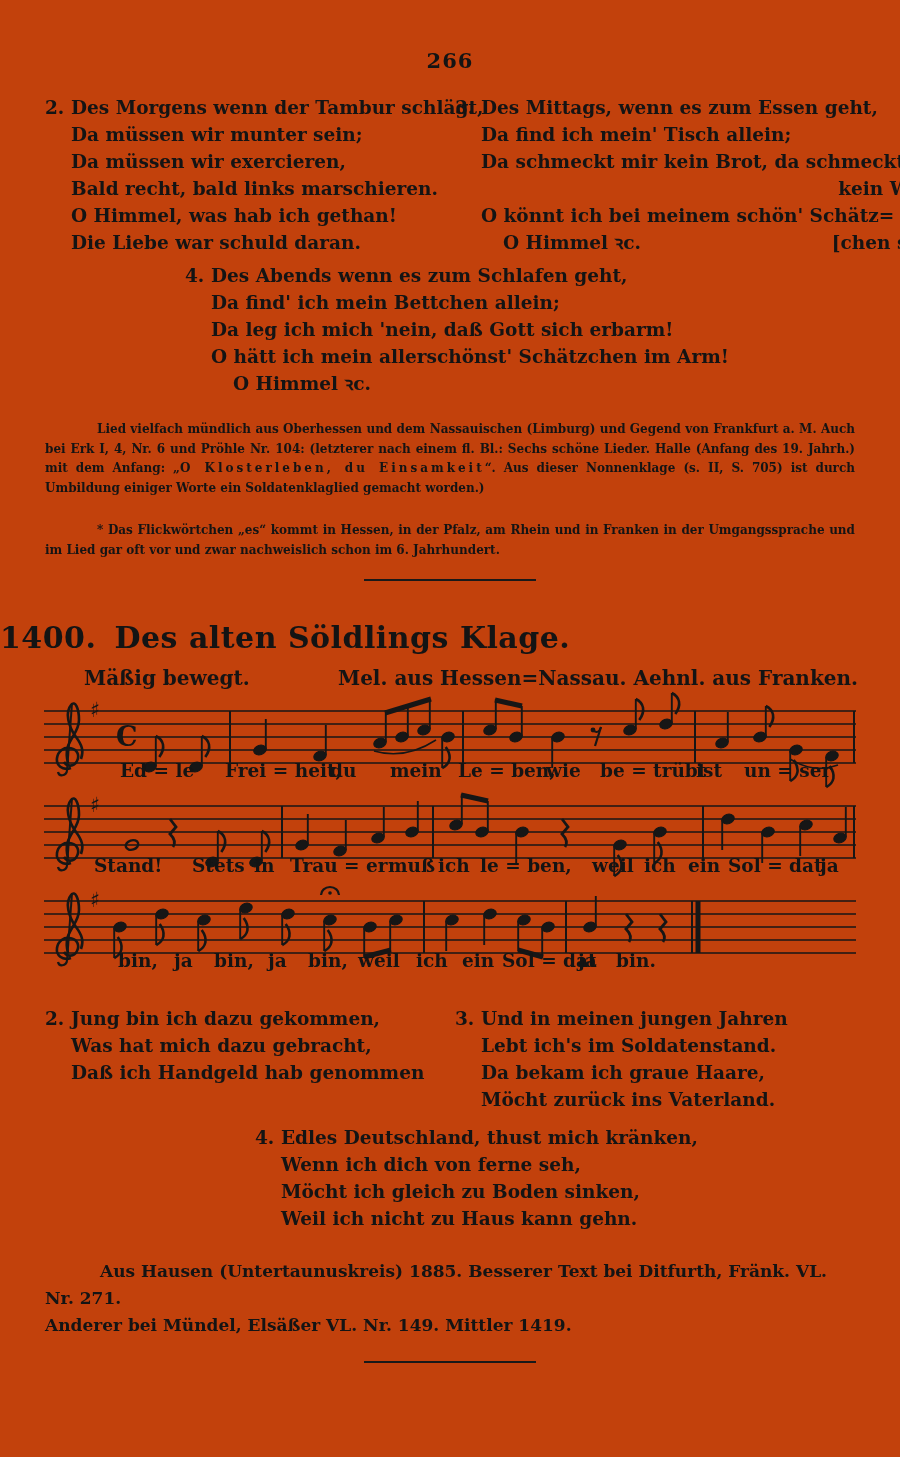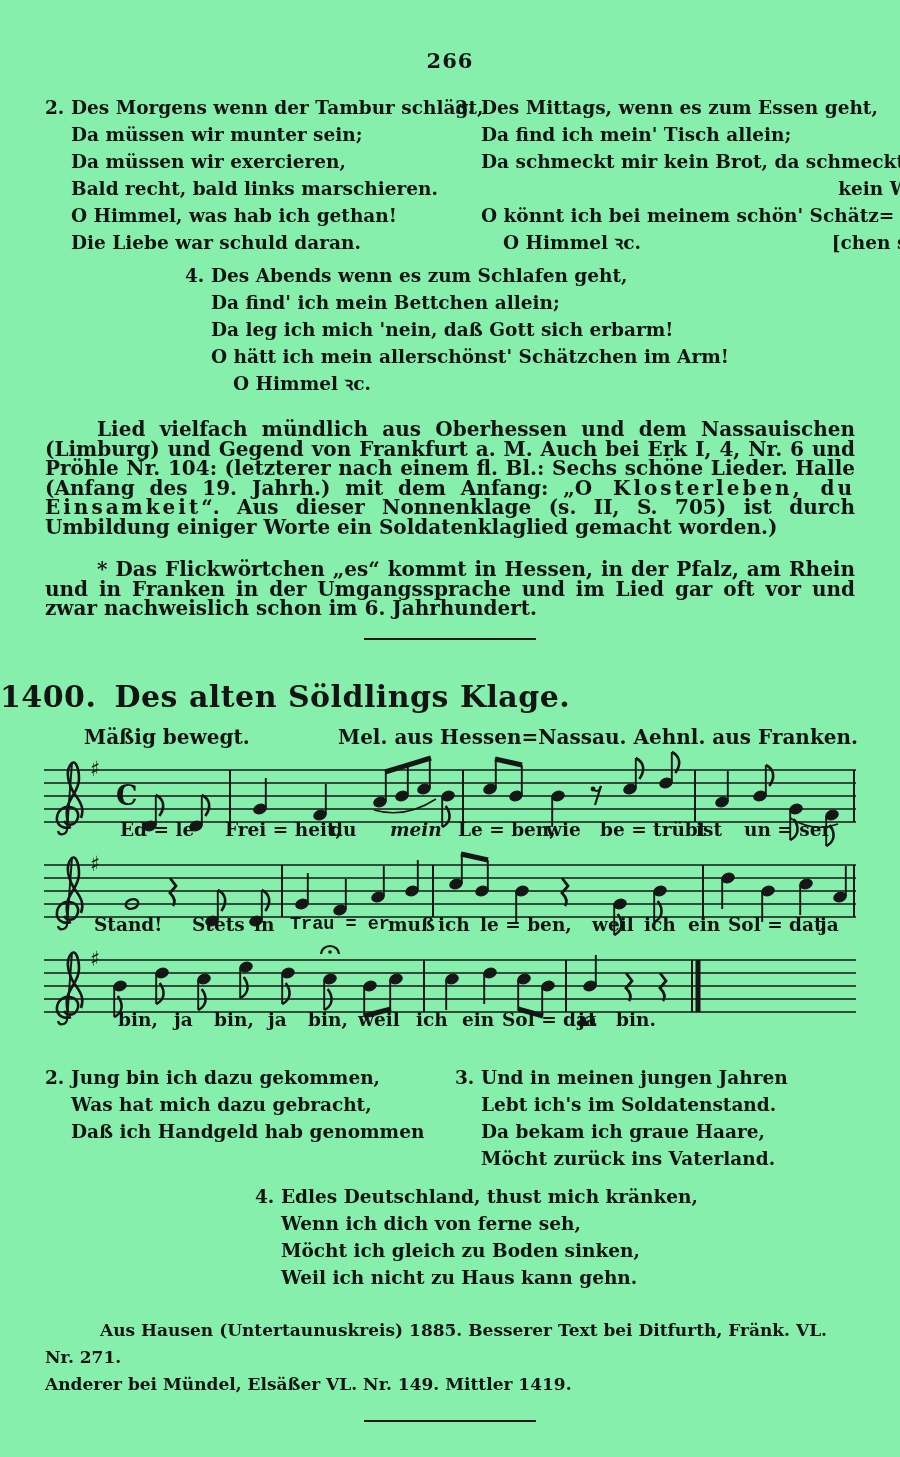--- a/index.html
+++ b/index.html
@@ -1,20 +1,20 @@
 <!DOCTYPE html>
 <html><head>
 <meta charset="utf-8">
 <style>
   html,body{margin:0;padding:0;background:#888;}
   .page{
     position:relative;
     width:900px;height:1457px;
     margin:0 auto;
-    background:#86efac;
+    background:#c2410c;
     color:#141414;
     font-family:"DejaVu Serif","Liberation Serif",serif;
     font-weight:700;
     overflow:hidden;
   }
   .pageno{
     text-align:center;
     padding-top:48px;
     font-size:21px;
     letter-spacing:1px;
@@ -35,21 +35,21 @@
   .line-split{display:flex;justify-content:space-between;white-space:nowrap;}
   .refrain-indent{padding-left:22px;}
   
   .vcenter{margin-top:6px;font-size:18.5px;line-height:27px;}
   .vcenter .verse{width:640px;}
   .v4a{margin-left:185px;}
   .v4b{margin-left:255px;margin-top:11px;}
   
   .note{
     margin:23px 45px 0 45px;
-    font-size:20px;
+    font-size:12px;
     line-height:19.5px;
     text-align:justify;
   }
   .note .indent{display:inline-block;width:52px;}
   .spaced{letter-spacing:3px;}
   
   .divider{
     width:172px;height:2px;background:#191919;border:0;
     margin:19px auto 0 auto;
   }
@@ -241,21 +241,21 @@
           <ellipse cx="788" cy="63" rx="6.4" ry="4.7" transform="rotate(-18 788 63)" fill="#161616" stroke="#161616" stroke-width="1"></ellipse>
           <line x1="782.2" y1="64" x2="782.2" y2="94" stroke="#161616" stroke-width="1.9"></line>
           <path d="M782.2 94 c8 -4 10 -12 3.5 -21" fill="none" stroke="#161616" stroke-width="2.6"></path>
         </g>
         <path d="M746 66 Q 770 81 794 72" fill="none" stroke="#161616" stroke-width="1.5"></path>
         <line x1="810" y1="18" x2="810" y2="70" stroke="#161616" stroke-width="2"></line>
       </svg>
     <span class="lyr" style="left: 76px;">Ed = le</span>
     <span class="lyr" style="left: 181px;">Frei = heit,</span>
     <span class="lyr" style="left: 286px;">du</span>
-    <span class="lyr" style="left: 346px; font-style: italic;">mein</span>
+    <span class="lyr" style="left: 346px;">mein</span>
     <span class="lyr" style="left: 414px;">Le = ben,</span>
     <span class="lyr" style="left: 502px;">wie</span>
     <span class="lyr" style="left: 556px;">be = trübt</span>
     <span class="lyr" style="left: 652px;">ist</span>
     <span class="lyr" style="left: 700px;">un = ser</span>
   </div>
 
   <div class="system">
     <svg width="812" height="86">
         <line x1="0" y1="18" x2="812" y2="18" stroke="#161616" stroke-width="1.5"></line>
@@ -341,21 +341,21 @@
         </g>
         <g>
           <ellipse cx="796" cy="50" rx="6.4" ry="4.7" transform="rotate(-18 796 50)" fill="#161616" stroke="#161616" stroke-width="1"></ellipse>
           <line x1="801.8" y1="49" x2="801.8" y2="19" stroke="#161616" stroke-width="1.9"></line>
         </g>
         <line x1="810" y1="18" x2="810" y2="70" stroke="#161616" stroke-width="2"></line>
       </svg>
     <span class="lyr" style="left: 50px;">Stand!</span>
     <span class="lyr" style="left: 148px;">Stets</span>
     <span class="lyr" style="left: 210px;">in</span>
-    <span class="lyr" style="left: 246px; font-family: Liberation Mono, monospace;">Trau = er</span>
+    <span class="lyr" style="left: 246px;">Trau = er</span>
     <span class="lyr" style="left: 344px;">muß</span>
     <span class="lyr" style="left: 394px;">ich</span>
     <span class="lyr" style="left: 436px;">le = ben,</span>
     <span class="lyr" style="left: 548px;">weil</span>
     <span class="lyr" style="left: 600px;">ich</span>
     <span class="lyr" style="left: 644px;">ein</span>
     <span class="lyr" style="left: 684px;">Sol = dat</span>
     <span class="lyr" style="left: 776px;">ja</span>
   </div>
 

